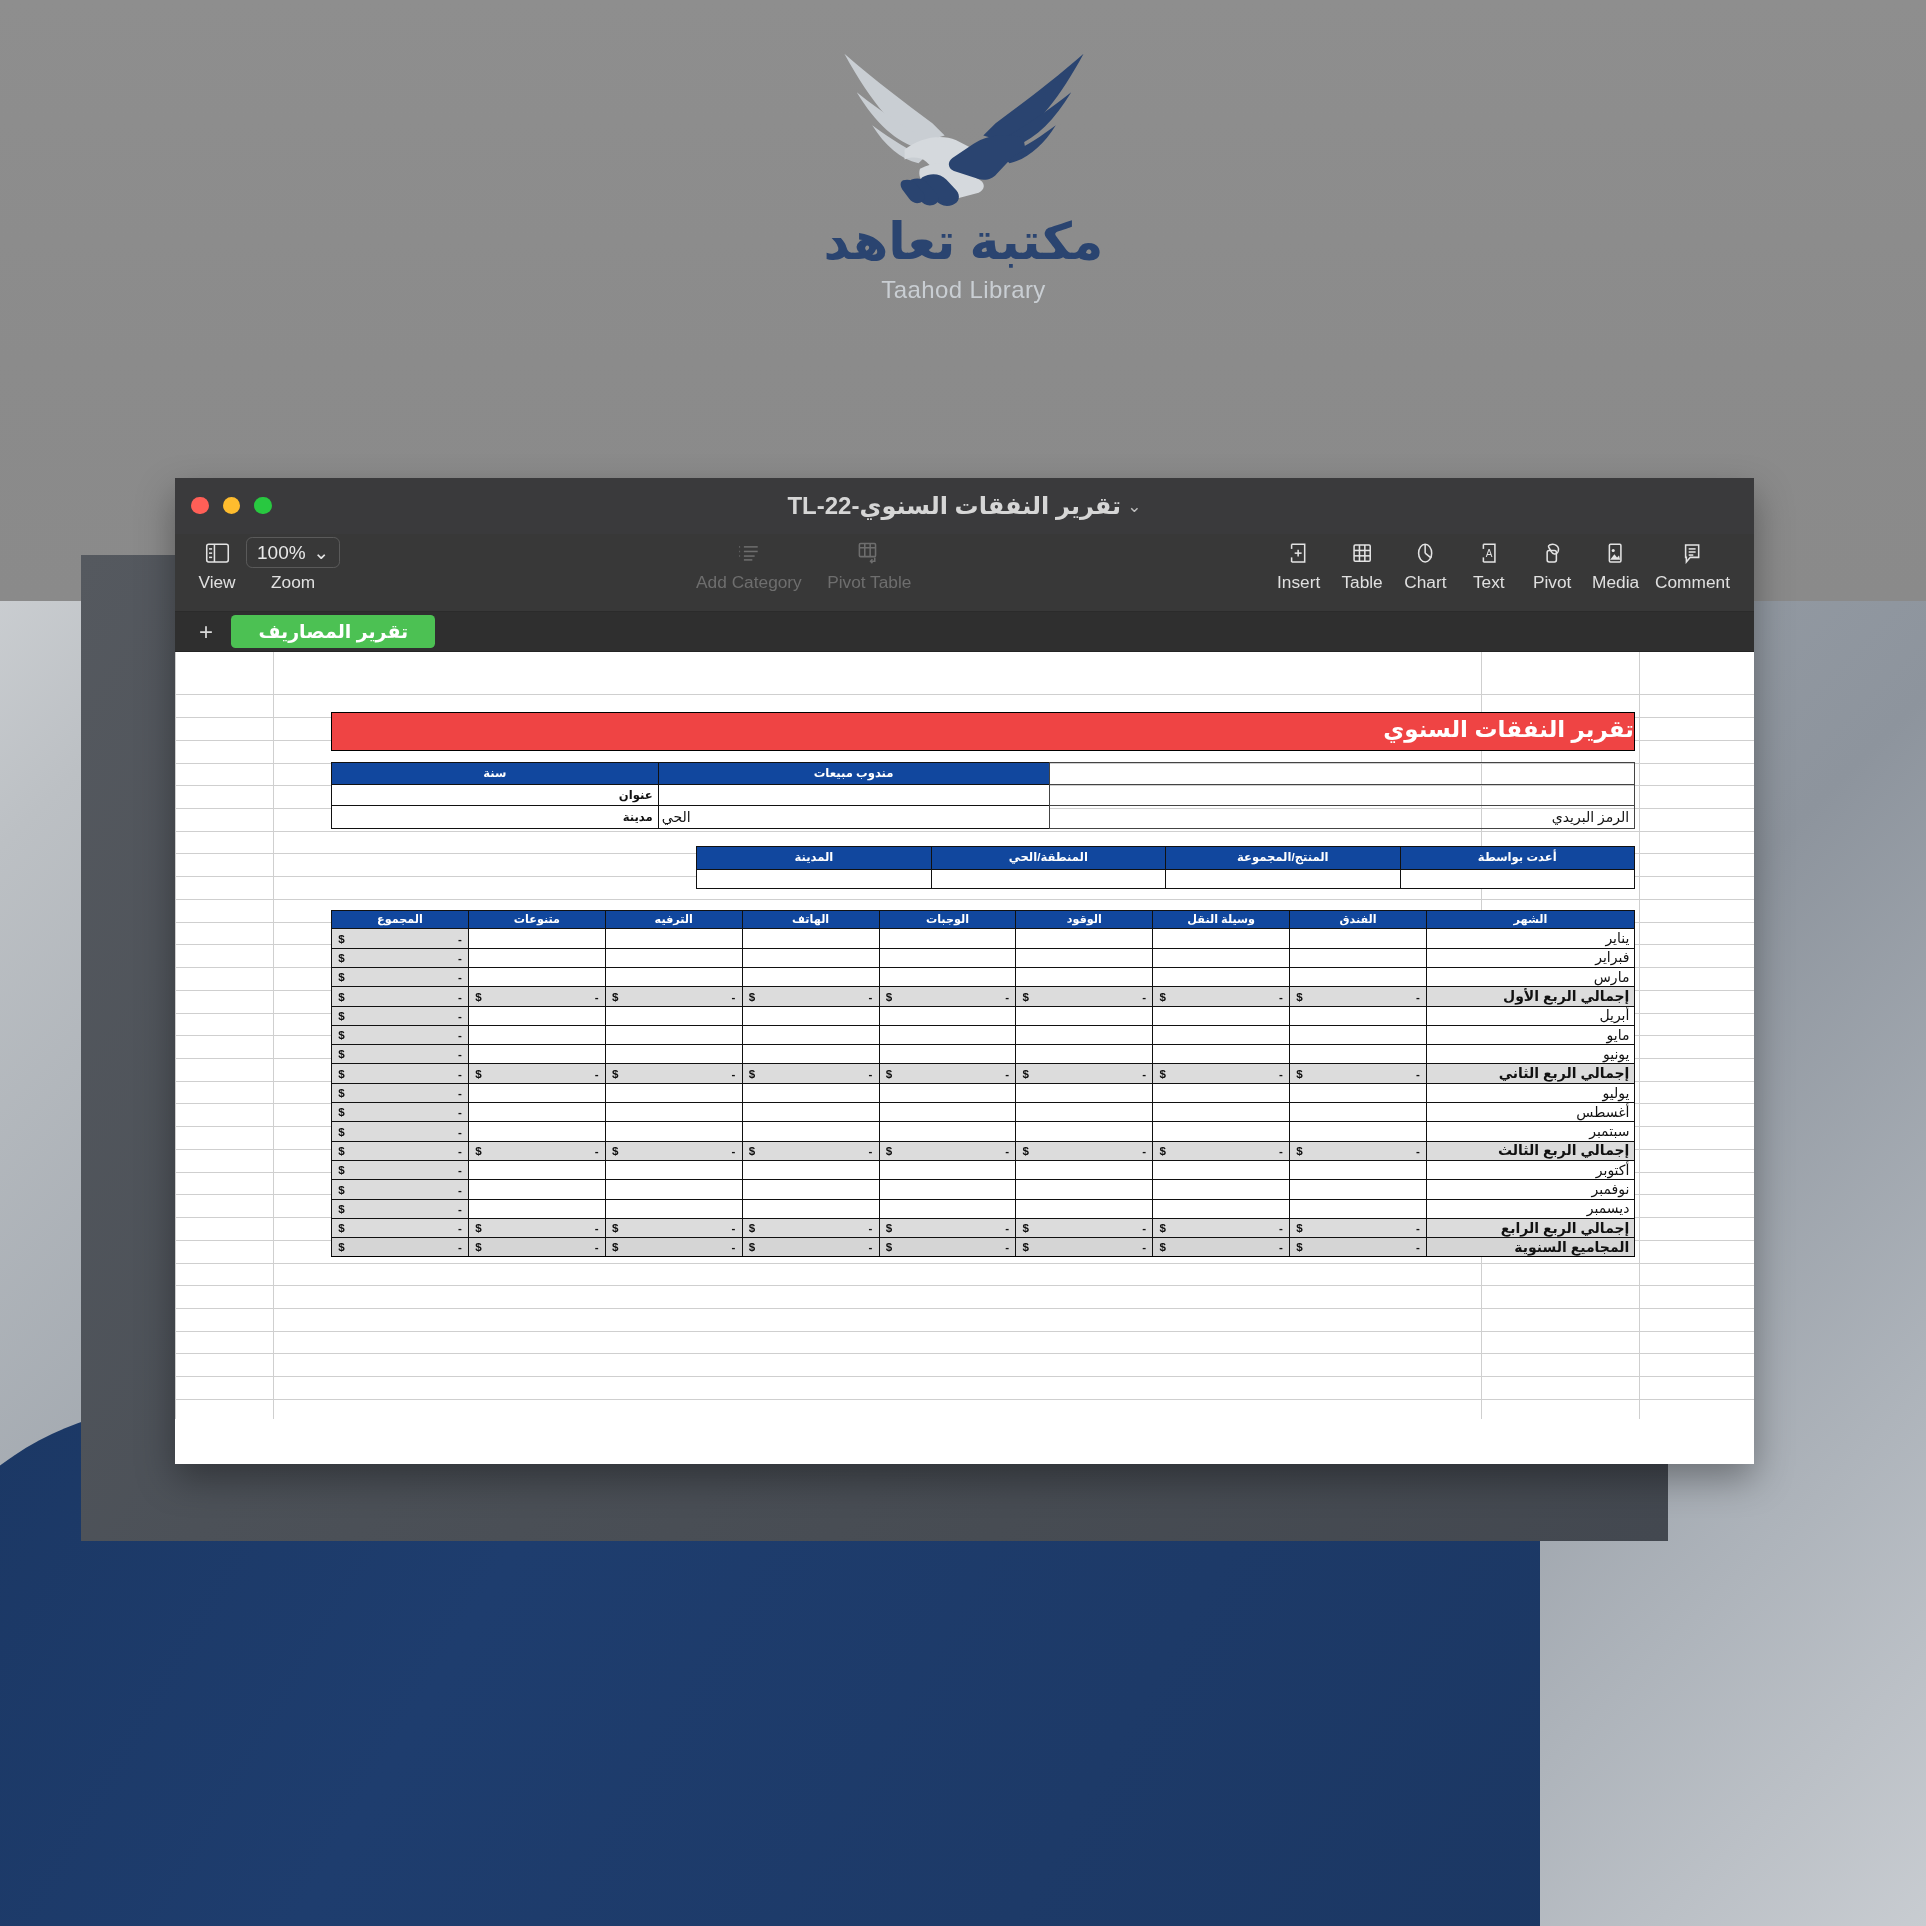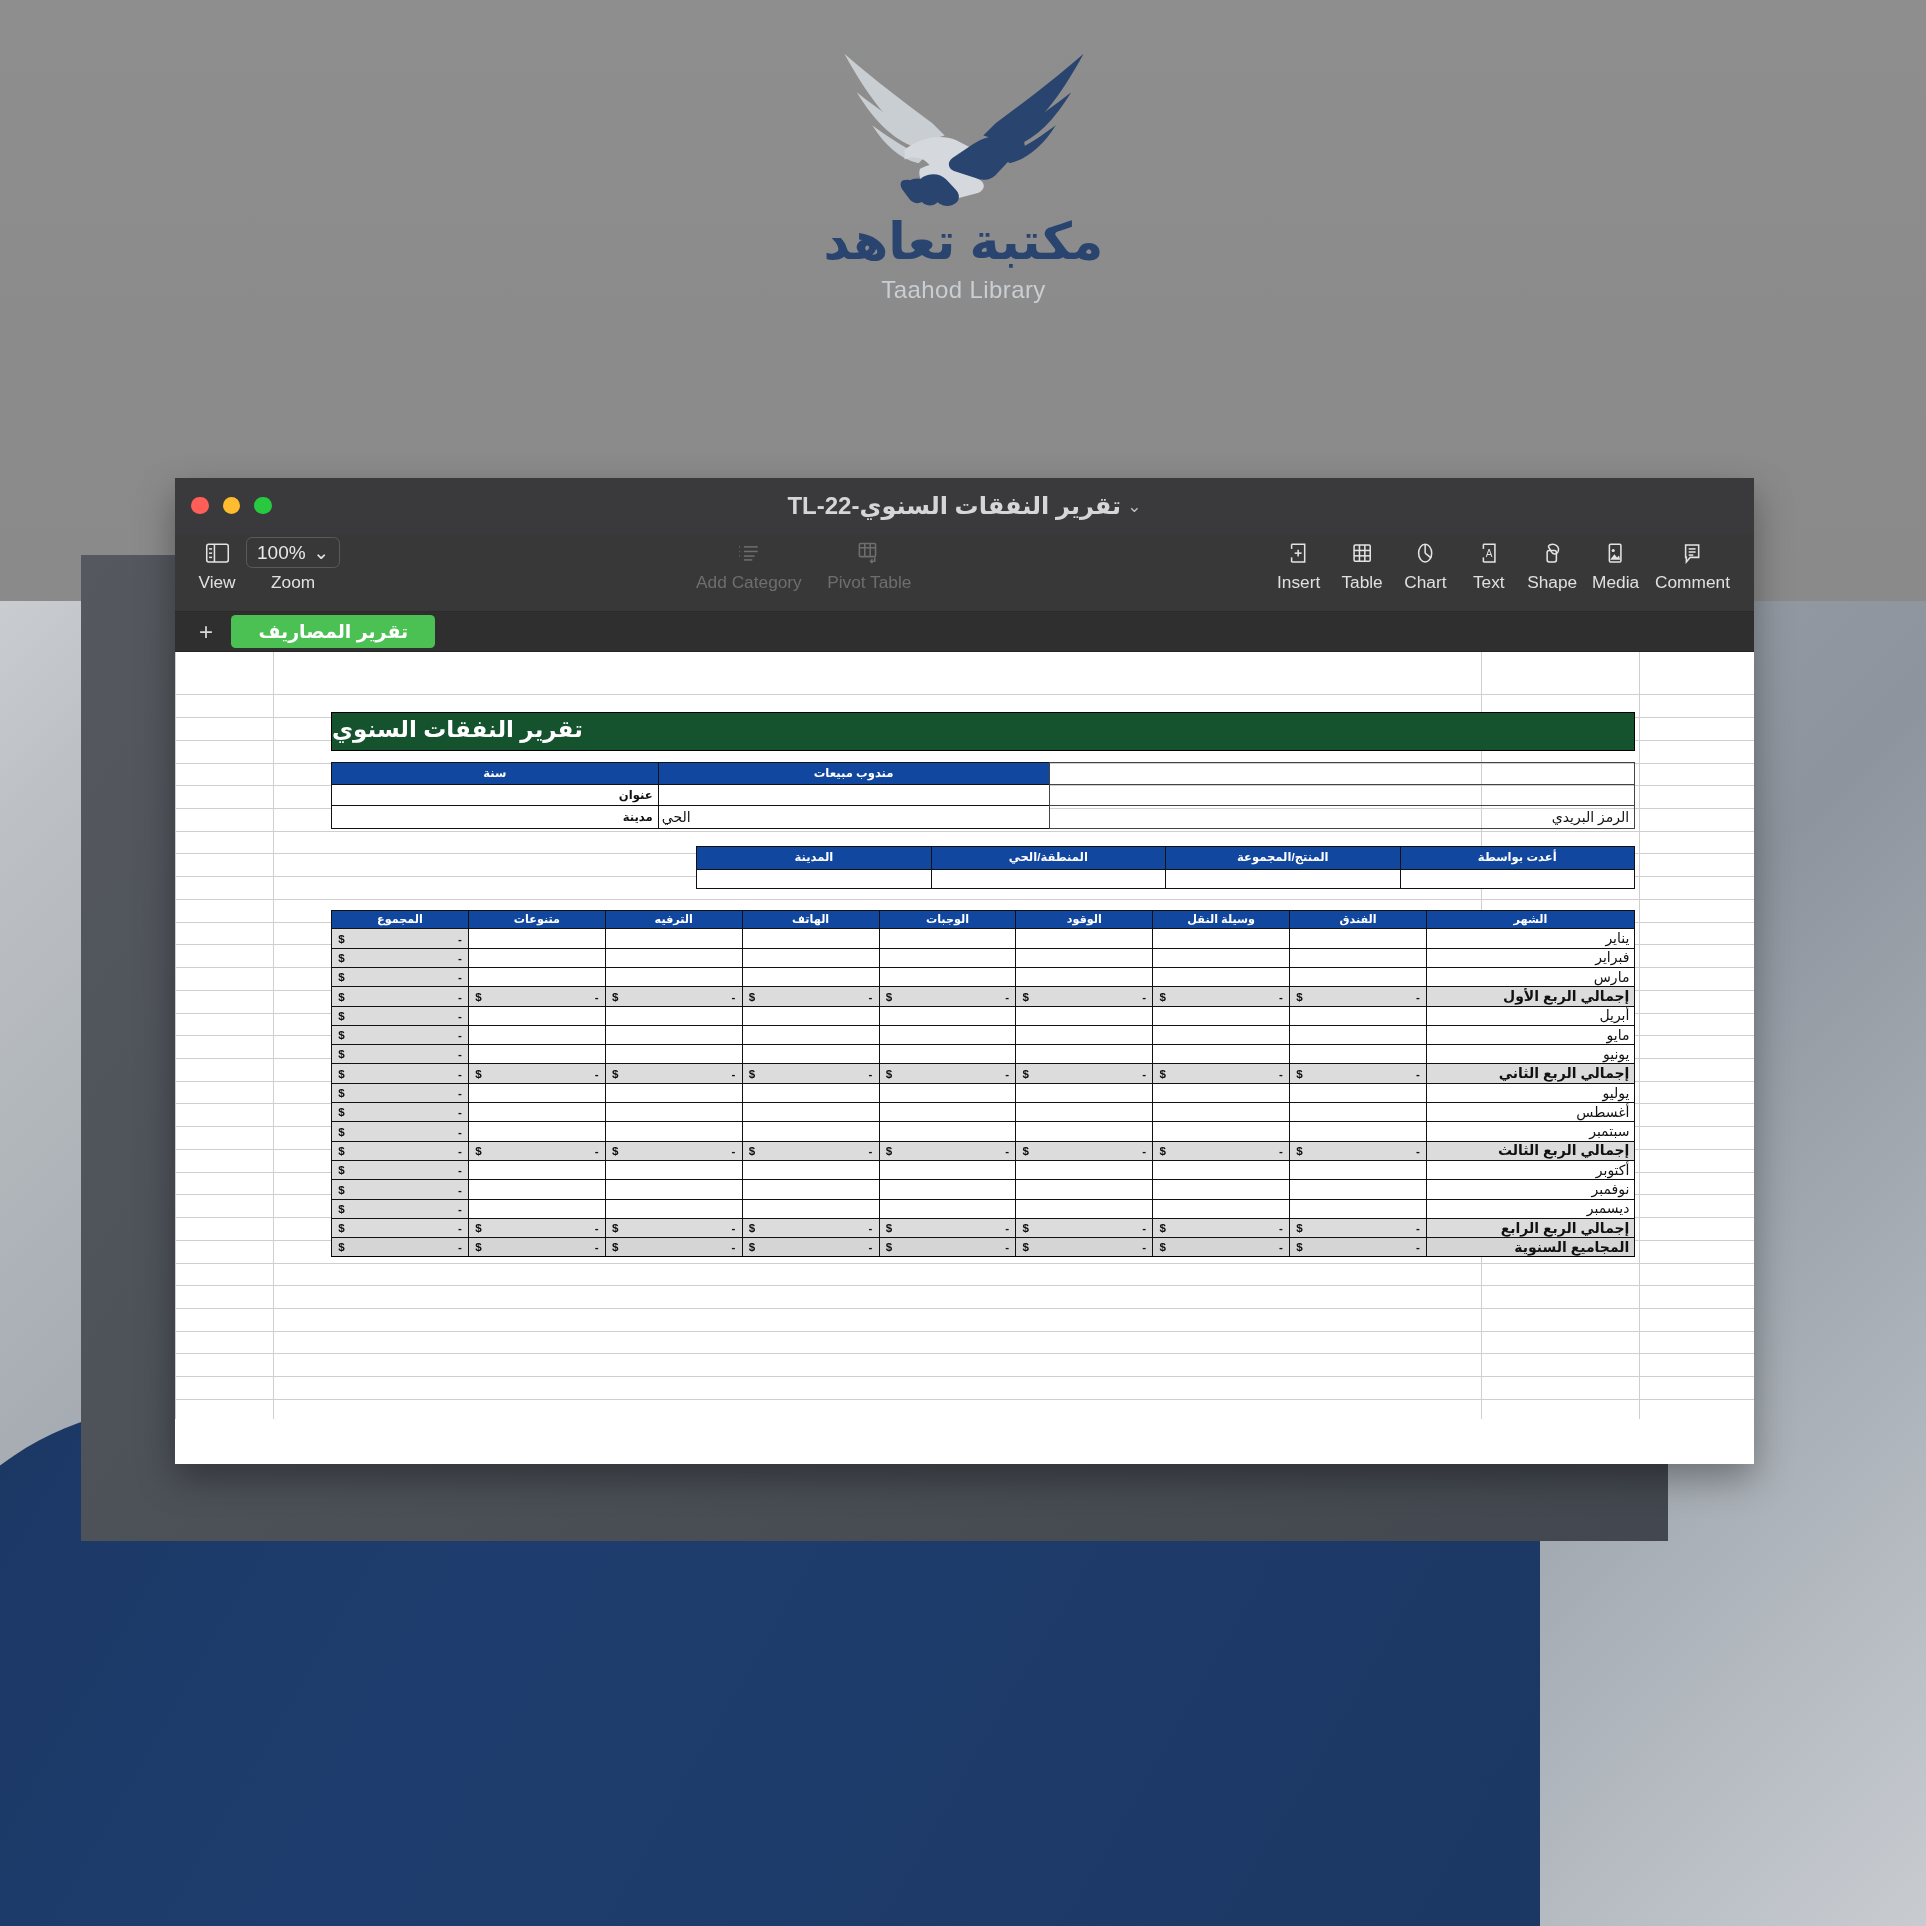--- a/index.html
+++ b/index.html
@@ -91,22 +91,22 @@
   .ghost-rows{position:absolute;left:0;top:0;right:0;bottom:0;}
   .ghost-row{position:absolute;height:0.4px;background:#cfcfcf;}
   .ghost-vline{position:absolute;width:0.4px;background:#cfcfcf;}
 
   
   .sheet{
     position:absolute;left:156px;top:60px;width:1304px;
     direction:rtl;font-family:"Liberation Sans","DejaVu Sans",sans-serif;
   }
   .sheet-title{
-    background:#14532d;color:#ffffff;font-size:23px;font-weight:700;
-    text-align:left;padding:5.4px 0 8.5px 0;border:1.5px solid #000;
+    background:#ef4444;color:#ffffff;font-size:23px;font-weight:700;
+    text-align:right;padding:5.4px 0 8.5px 0;border:1.5px solid #000;
     line-height:1;
   }
   .gap-row{height:10.8px;}
 
   .blue{background:#11479e;color:#fff;font-weight:700;text-align:center;}
   .lbl{font-size:11.6px;text-align:right;padding:1.5px 3.9px 2.3px 2.3px;font-weight:700;color:#111;}
   .lbl.small{font-size:14px;}
   .blue .lbl{color:#fff;text-align:center;padding:2.3px 1.5px 3.5px 1.5px;}
   .blank{background:#fff;}
 
@@ -283,21 +283,21 @@
         <span class="tb-label">Text</span>
       </div>
 
       <div class="tb-item">
         <span class="tb-icon">
           <svg width="22.3" height="22.3" viewBox="0 0 58 58" fill="none" stroke="currentColor" stroke-width="4">
             <path d="M22 8 C36 2 50 12 44 26 C40 34 30 32 26 24 C22 16 16 11 22 8 Z"></path>
             <rect x="16" y="22" width="24" height="30" rx="5"></rect>
           </svg>
         </span>
-        <span class="tb-label">Shape</span>
+        <span class="tb-label">Pivot</span>
       </div>
 
       <div class="tb-item">
         <span class="tb-icon">
           <svg width="22.3" height="22.3" viewBox="0 0 58 58" fill="none" stroke="currentColor" stroke-width="4">
             <rect x="14" y="6" width="30" height="46" rx="3"></rect>
             <circle cx="24" cy="22" r="4" fill="currentColor" stroke="none"></circle>
             <path d="M16 46 L27 32 L34 40 L39 35 L42 46 Z" fill="currentColor" stroke="none"></path>
           </svg>
         </span>

